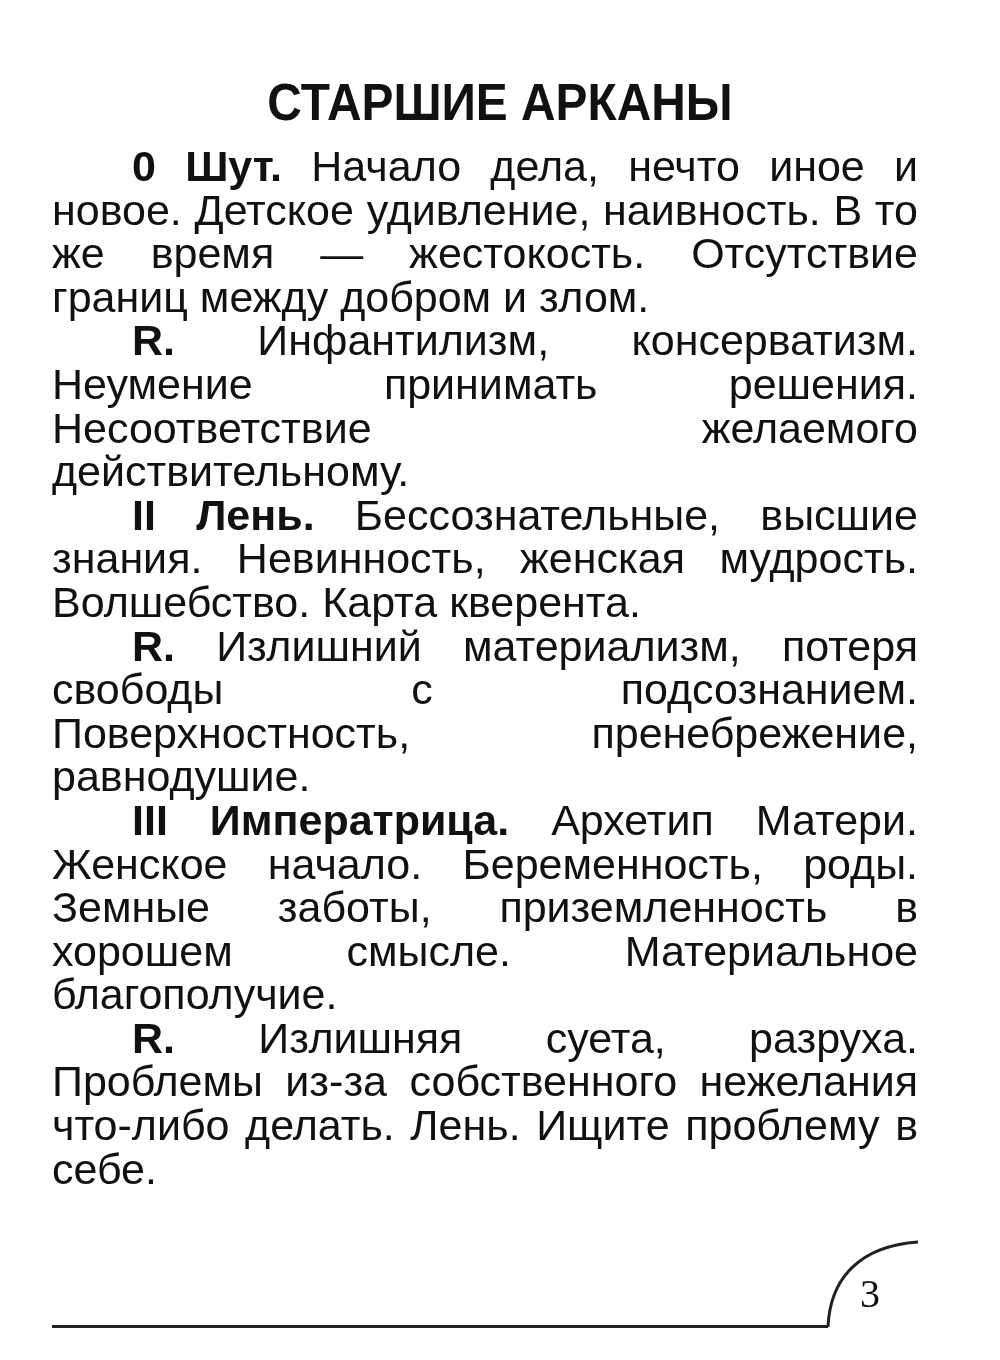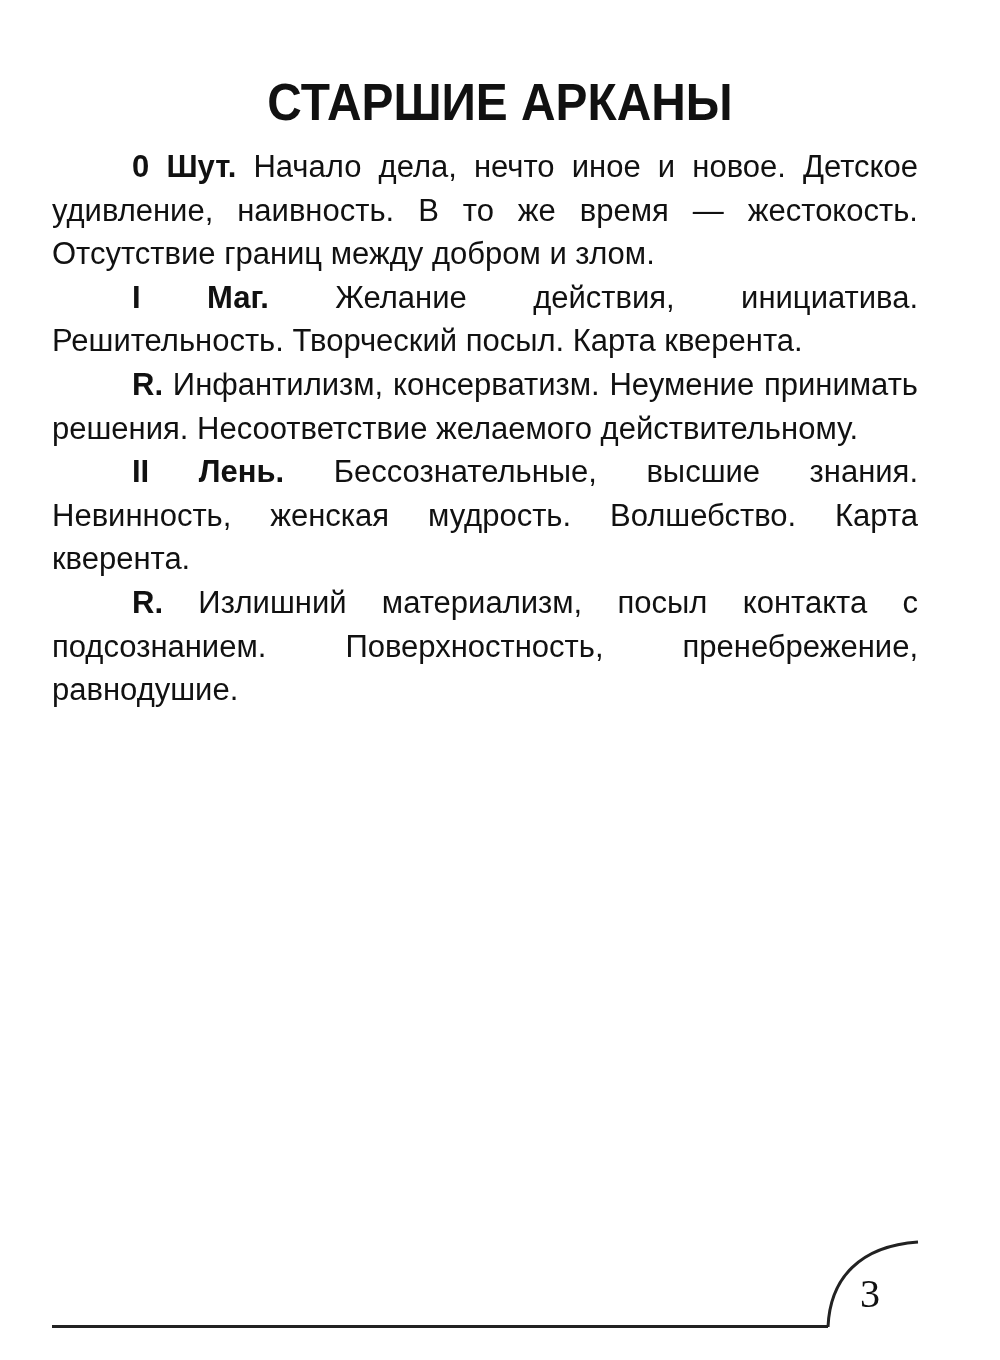--- a/index.html
+++ b/index.html
@@ -1,36 +1,37 @@
 <!DOCTYPE html>
 <html><head>
 <meta charset="utf-8">
 <style>
   html, body { margin:0; padding:0; background:#ffffff; }
   body { width:1000px; height:1360px; position:relative; overflow:hidden; color:#111; }
   .title { position:absolute; left:0; width:1000px; top:72px; text-align:center;
     font-family:"Liberation Sans", sans-serif; font-weight:bold; font-size:52px; letter-spacing:0px; transform:scaleX(0.92); }
   .body { position:absolute; left:52px; top:145px; width:866px;
-    font-family:"Liberation Sans", sans-serif; font-size:31px; line-height:43.6px; text-align:justify; }
+    font-family:"Liberation Sans", sans-serif; font-size:43px; line-height:43.6px; text-align:justify; }
   .para { margin:0; text-indent:80px; text-align:justify; }
   .para b { font-weight:bold; }
   .footer-line { position:absolute; left:52px; top:1325px; width:776px; height:3px; background:#222; }
   .footer-svg { position:absolute; left:820px; top:1238px; }
   .page-num { position:absolute; left:860px; top:1270px; font-family:"Liberation Serif", serif; font-size:40px; }
 </style>
 </head>
 <body>
 
 <div class="title">СТАРШИЕ АРКАНЫ</div>
 
 <div class="body">
   <p class="para"><b>0 Шут.</b><span> Начало дела, нечто иное и новое. Детское удивление, наивность. В то же время — жестокость. Отсутствие границ между добром и злом.</span></p>
-  <p class="para"><b>I Маг.</b><span> Желание действия, инициатива. Решительность. Творческий посыл. Карта кверента.</span></p>
   <p class="para"><b>R.</b><span> Инфантилизм, консерватизм. Неумение принимать решения. Несоответствие желаемого действительному.</span></p>
   <p class="para"><b>II Лень.</b><span> Бессознательные, высшие знания. Невинность, женская мудрость. Волшебство. Карта кверента.</span></p>
-  <p class="para"><b>R.</b><span> Излишний материализм, посыл контакта с подсознанием. Поверхностность, пренебрежение, равнодушие.</span></p>
+  <p class="para"><b>R.</b><span> Излишний материализм, потеря свободы с подсознанием. Поверхностность, пренебрежение, равнодушие.</span></p>
+  <p class="para"><b>III Императрица.</b><span> Архетип Матери. Женское начало. Беременность, роды. Земные заботы, приземленность в хорошем смысле. Материальное благополучие.</span></p>
+  <p class="para"><b>R.</b><span> Излишняя суета, разруха. Проблемы из-за собственного нежелания что-либо делать. Лень. Ищите проблему в себе.</span></p>
 </div>
 
 <div class="footer-line"></div>
 <svg class="footer-svg" width="110" height="92" viewBox="0 0 110 92">
   <path d="M8,89 C10,40 40,8 98,4" fill="none" stroke="#222" stroke-width="3"></path>
 </svg>
 <div class="page-num">3</div>
 
 </body></html>

